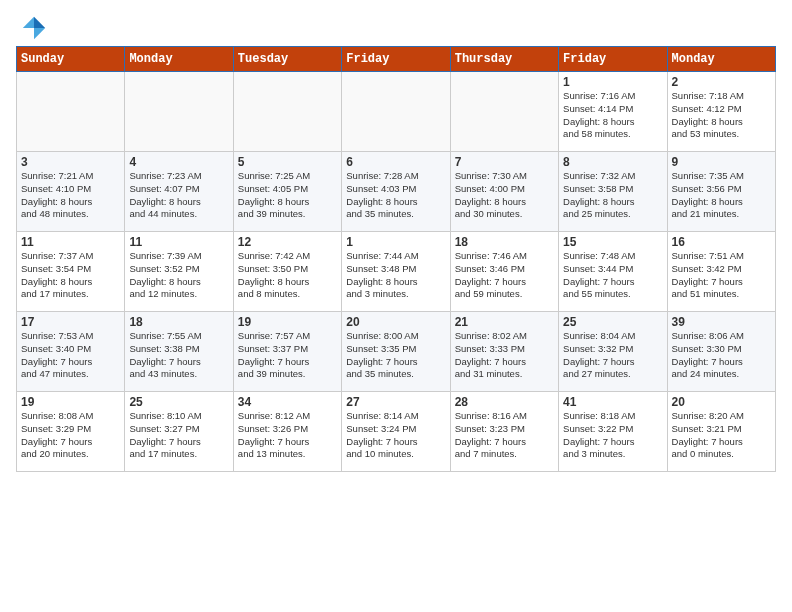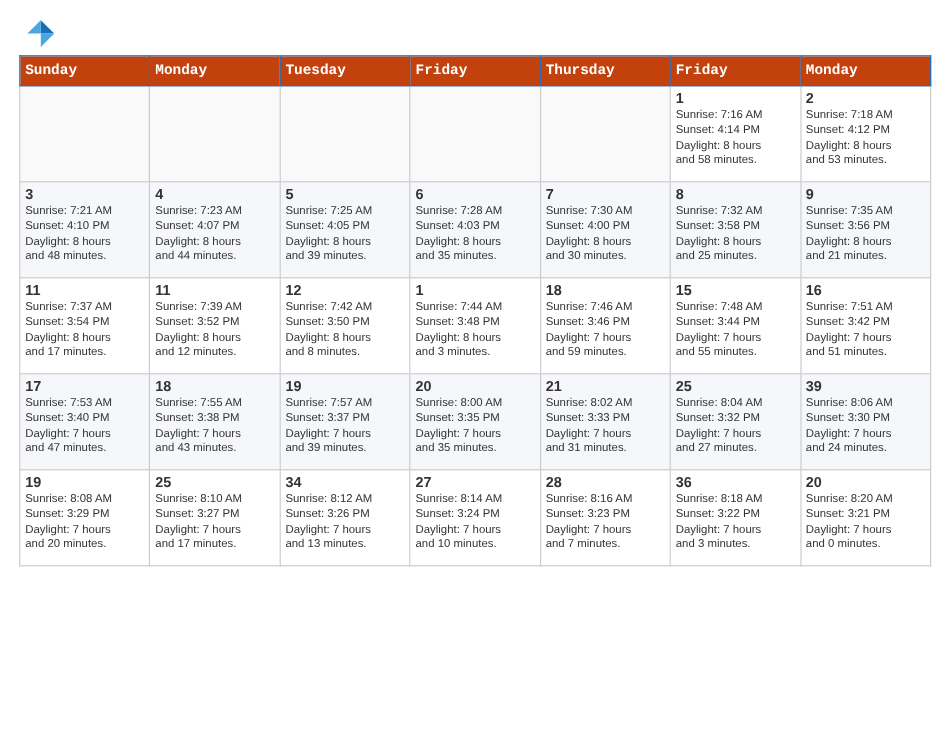--- a/index.html
+++ b/index.html
@@ -254,21 +254,21 @@
           </td>
           <td>
             <span class="day-num">27</span>
             <div class="day-info">Sunrise: 8:14 AM<br>Sunset: 3:24 PM<br>Daylight: 7 hours<br>and 10 minutes.</div>
           </td>
           <td>
             <span class="day-num">28</span>
             <div class="day-info">Sunrise: 8:16 AM<br>Sunset: 3:23 PM<br>Daylight: 7 hours<br>and 7 minutes.</div>
           </td>
           <td>
-            <span class="day-num">36</span>
+            <span class="day-num">41</span>
             <div class="day-info">Sunrise: 8:18 AM<br>Sunset: 3:22 PM<br>Daylight: 7 hours<br>and 3 minutes.</div>
           </td>
           <td>
             <span class="day-num">20</span>
             <div class="day-info">Sunrise: 8:20 AM<br>Sunset: 3:21 PM<br>Daylight: 7 hours<br>and 0 minutes.</div>
           </td>
         </tr>
       </tbody>
   </table>
 </div>

